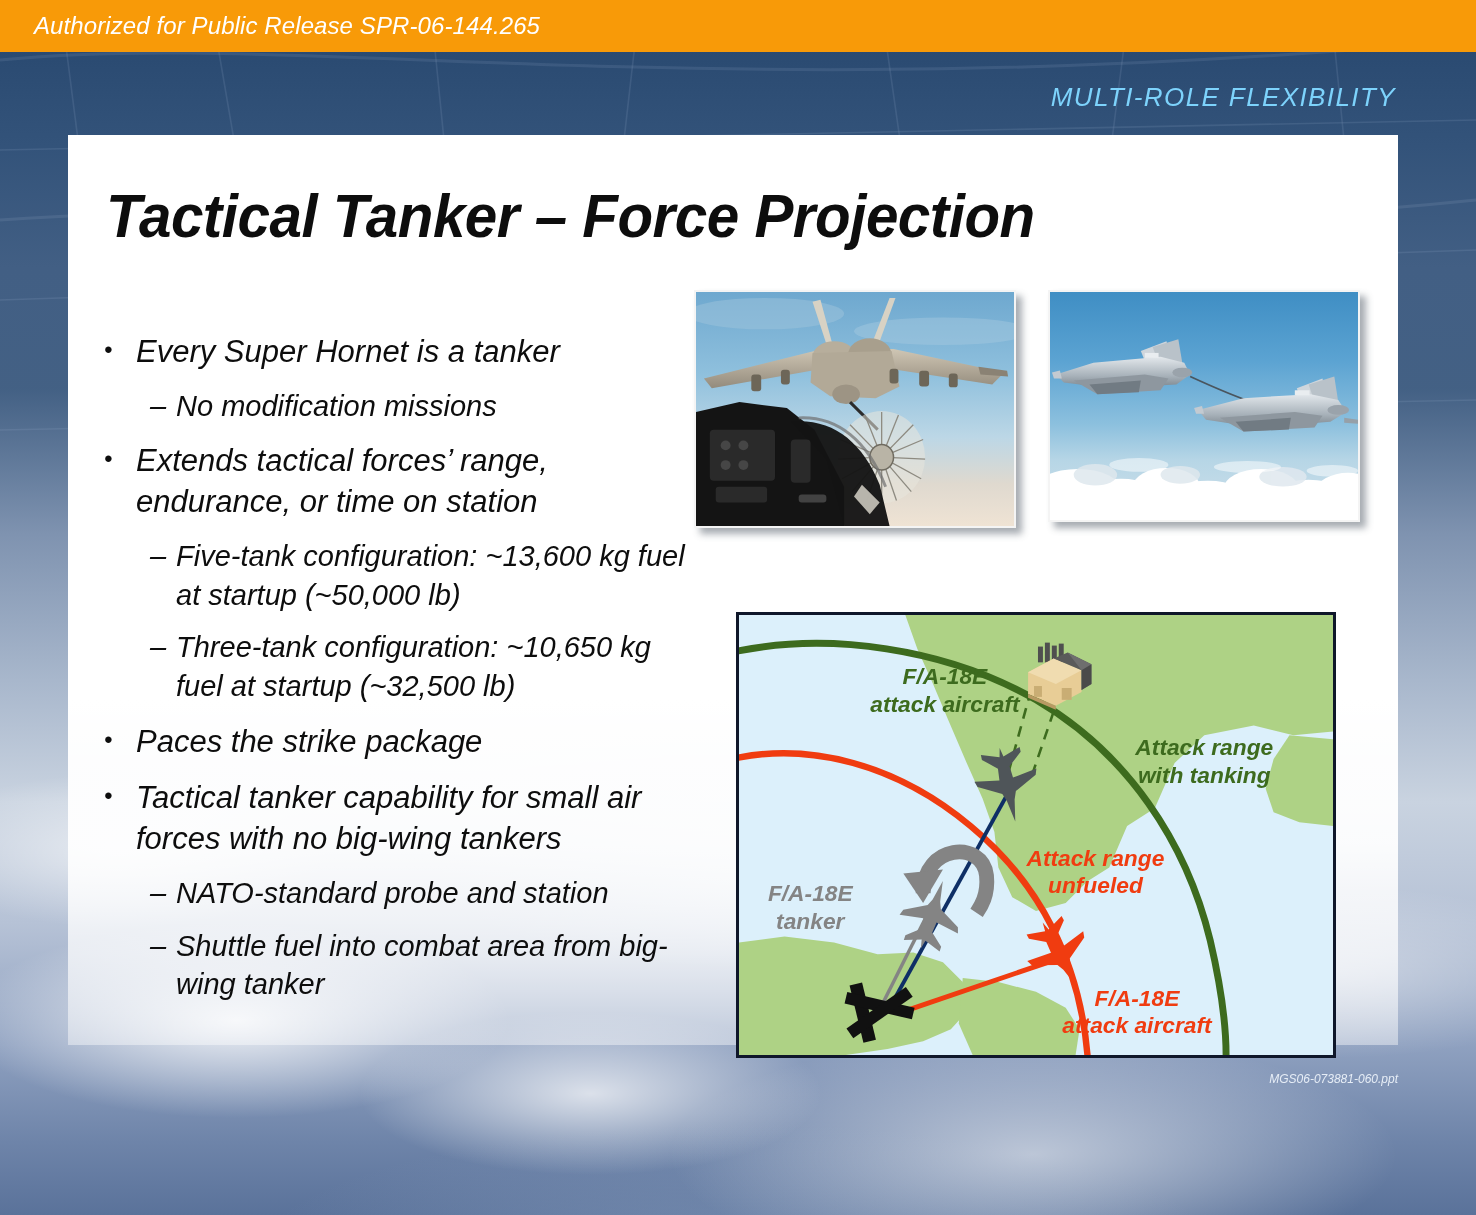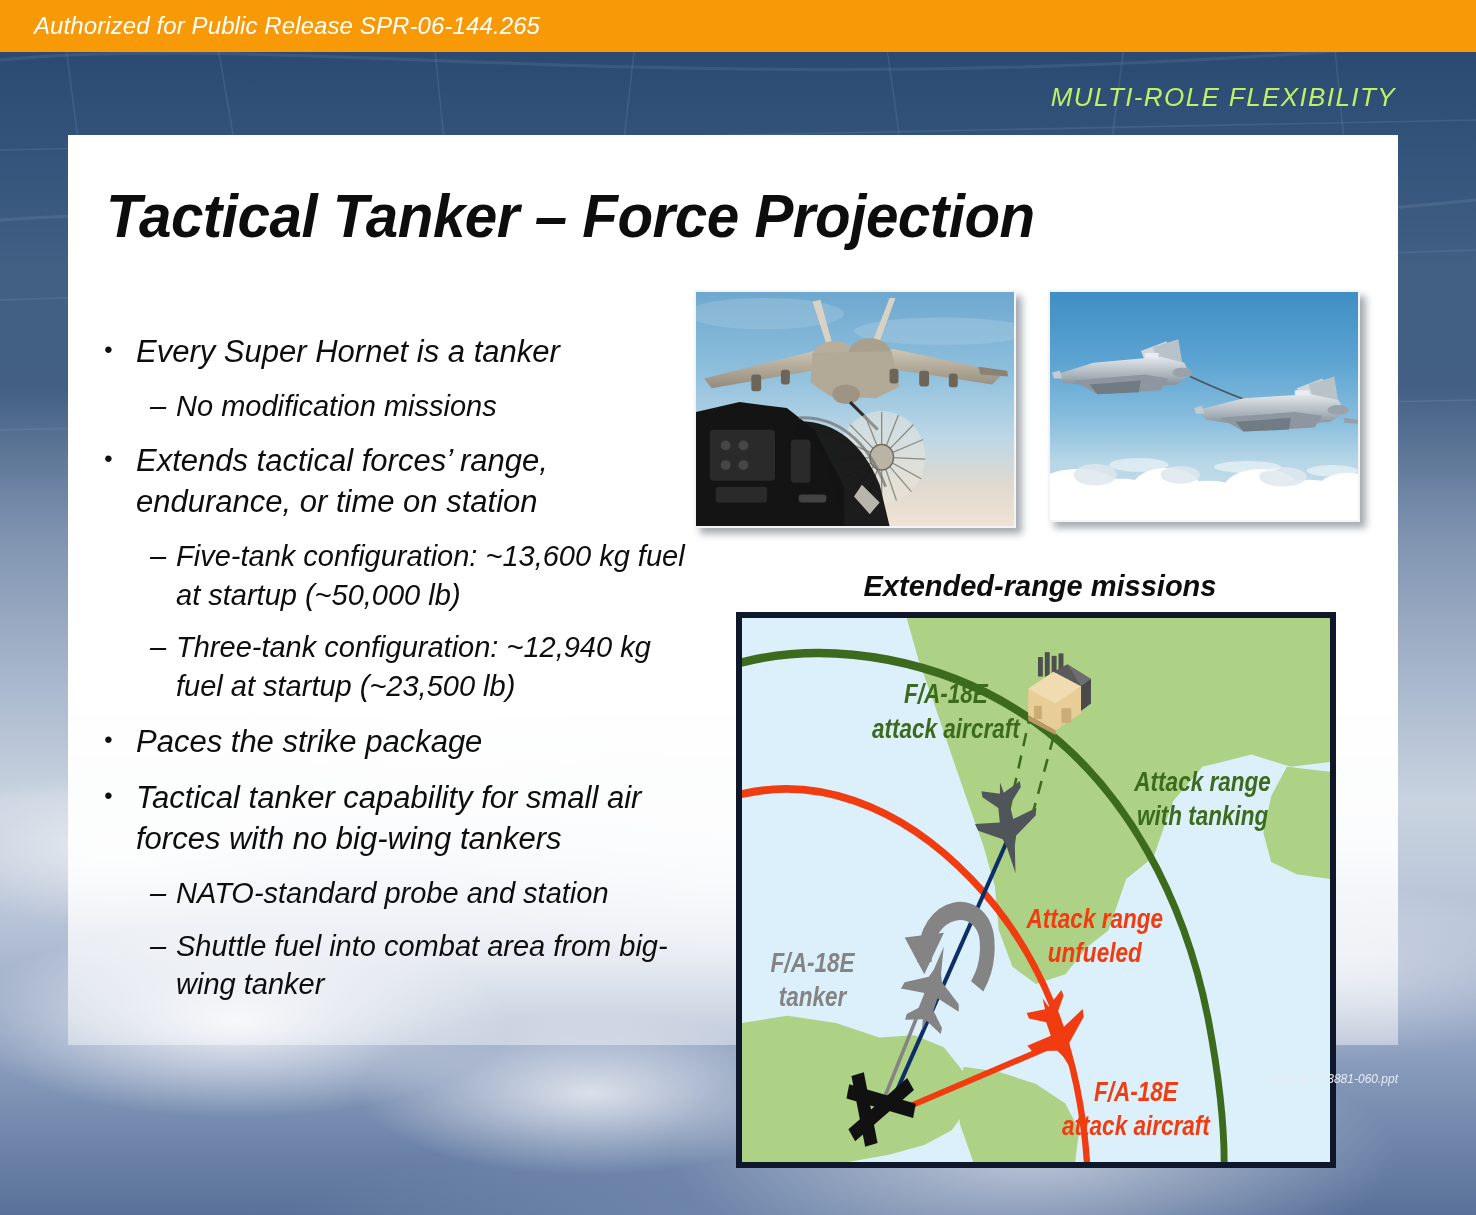--- a/index.html
+++ b/index.html
@@ -48,21 +48,21 @@
   }
   .release-text {
     position:absolute; left:34px; top:26px; transform:translateY(-50%);
     color:#ffffff; font-size:24px; letter-spacing:.1px;
     white-space:nowrap;
   }
 
   
   .section-label {
     position:absolute; right:80px; top:82px;
-    color:#bef264; font-size:26px; letter-spacing:1.4px;
+    color:#7dd3fc; font-size:26px; letter-spacing:1.4px;
     white-space:nowrap; z-index:6;text-align:center;
   }
 
   
   .panel {
     position:absolute; left:68px; top:135px; width:1330px; height:910px;
     background:linear-gradient(180deg,
        #ffffff 0%, #ffffff 62%,
        rgba(255,255,255,.93) 78%,
        rgba(255,255,255,.72) 90%,
@@ -101,22 +101,22 @@
   #photo-pair   { left:1048px; top:290px; width:312px; height:232px; }
   .photo svg { display:block; width:100%; height:100%; }
 
   
   .diagram-title {
     position:absolute; left:735px; top:570px; width:610px;
     text-align:center; font-size:29px; font-weight:bold; color:#0d0d0d;
     z-index:5; white-space:nowrap;
   }
   #range-diagram {
-    position:absolute; left:736px; top:612px; width:600px; height:556px;
-    border:6px solid #0f172a; background:#dcf0fb; z-index:5; overflow:hidden;
+    position:absolute; left:736px; top:612px; width:600px; height:446px;
+    border:3px solid #0f172a; background:#dcf0fb; z-index:5; overflow:hidden;
   }
   #range-diagram svg { display:block; width:100%; height:100%; }
 
   .footer-code {
     position:absolute; right:78px; top:1072px;
     color:#e6edf6; font-size:12px; white-space:nowrap; z-index:6;
   }
 
   .dlabel { font-family:"Liberation Sans", sans-serif; font-weight:bold; }
 </style>
@@ -169,21 +169,21 @@
     <div class="b1">
       <span class="mk">•</span>
       <span class="tx">Extends tactical forces’ range, endurance, or time on station</span>
     </div>
     <div class="b2">
       <span class="mk">–</span>
       <span class="tx">Five-tank configuration: ~13,600 kg fuel at startup (~50,000 lb)</span>
     </div>
     <div class="b2">
       <span class="mk">–</span>
-      <span class="tx">Three-tank configuration: ~12,940 kg fuel at startup (~23,500 lb)</span>
+      <span class="tx">Three-tank configuration: ~10,650 kg fuel at startup (~32,500 lb)</span>
     </div>
     <div class="b1">
       <span class="mk">•</span>
       <span class="tx">Paces the strike package</span>
     </div>
     <div class="b1">
       <span class="mk">•</span>
       <span class="tx">Tactical tanker capability for small air forces with no big-wing tankers</span>
     </div>
     <div class="b2">
@@ -344,21 +344,20 @@
         <ellipse cx="236" cy="188" rx="24" ry="10"></ellipse>
       </g>
       <g fill="#ffffff" opacity=".5">
         <ellipse cx="90" cy="176" rx="30" ry="7"></ellipse>
         <ellipse cx="200" cy="178" rx="34" ry="6"></ellipse>
         <ellipse cx="286" cy="182" rx="26" ry="6"></ellipse>
       </g>
     </svg>
   </div>
 
-  <div class="diagram-title">Extended-range missions</div>
 
   <div id="range-diagram">
     <svg viewBox="0 0 600 446" preserveAspectRatio="none">
 
       <rect width="600" height="446" fill="#dcf0fb"></rect>
 
       <g fill="#aed285">
 
         <path d="M168 0 L600 0 L600 118 L560 122 L520 112 L470 122 L440 150
                  L420 196 L392 214 L374 256 L352 270 L330 292 L300 300

